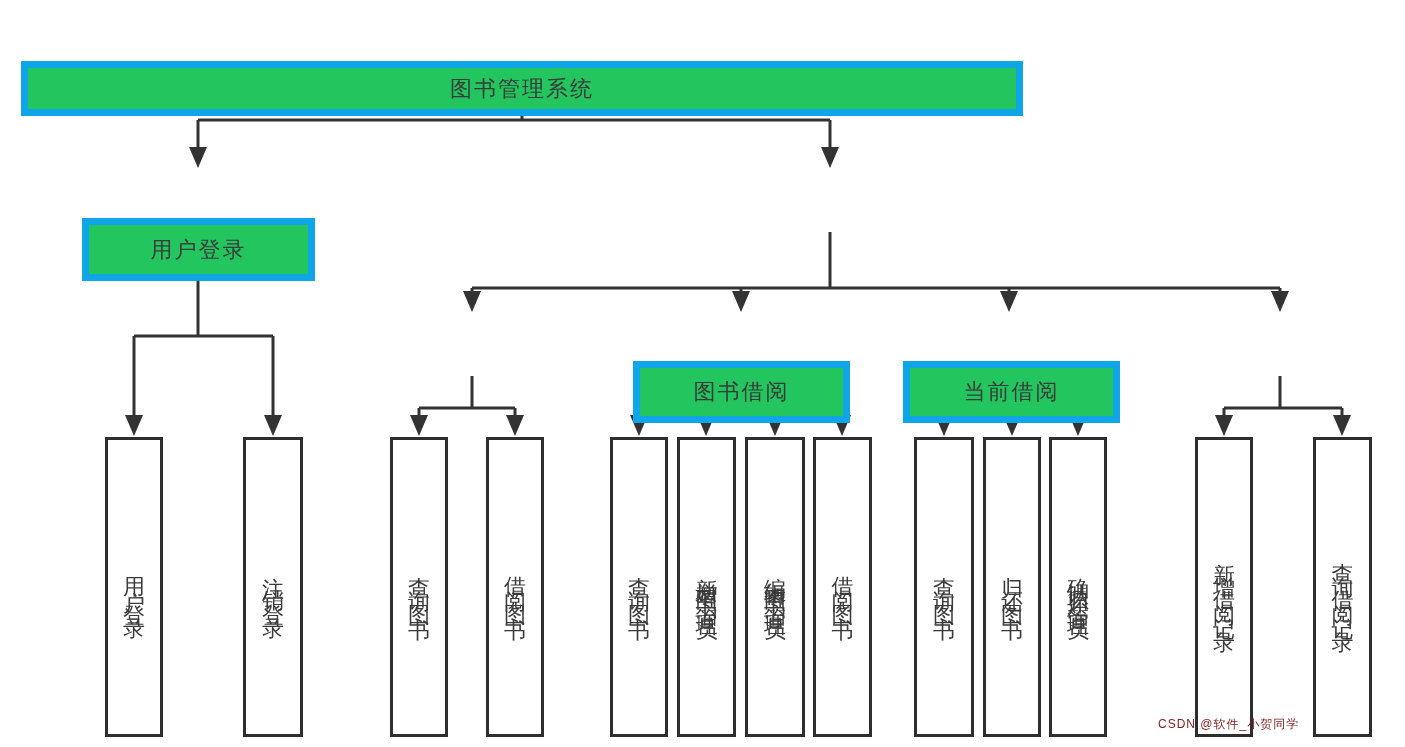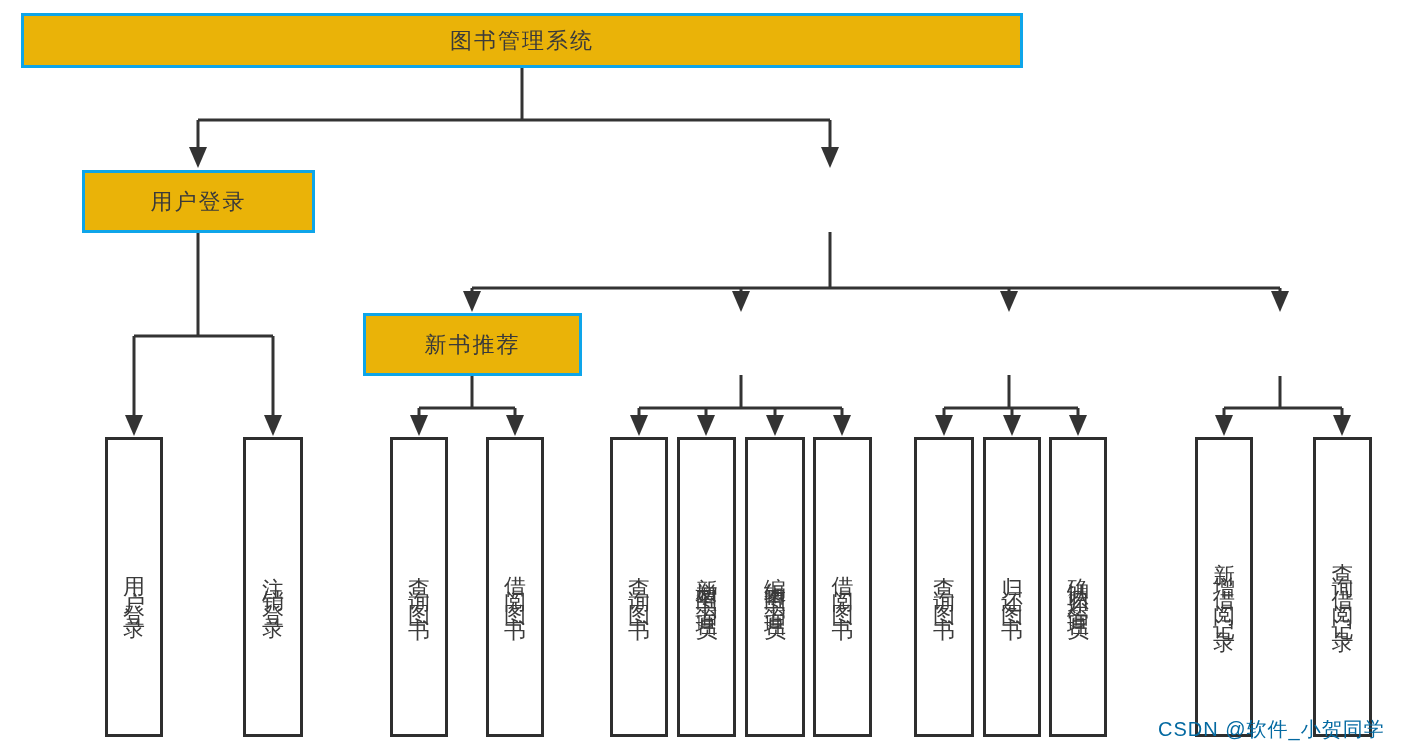--- a/index.html
+++ b/index.html
@@ -18,30 +18,31 @@
   #wires {
     position: absolute;
     left: 0; top: 0;
     width: 1405px;
     height: 747px;
     z-index: 1;
   }
   .node {
     position: absolute;
     box-sizing: border-box;
-    border: 3px solid #0ea5e9;
-    background: #eab308;
+    border: 7px solid #0ea5e9;
+    background: #22c55e;
     display: flex;
     align-items: center;
     justify-content: center;
     color: #3a3a3a;
     font-size: 22px;
     letter-spacing: 2px;
     z-index: 2;
     white-space: nowrap;
+    margin-top: 48px;
   }
   .leaf {
     position: absolute;
     box-sizing: border-box;
     border: 3px solid #2e2e2e;
     background: #ffffff;
     display: flex;
     align-items: center;
     justify-content: center;
     color: #3a3a3a;
@@ -76,22 +77,22 @@
   .lf-d1 { left: 914px;  width: 60px; }
   .lf-d2 { left: 983px;  width: 58px; }
   .lf-d3 { left: 1049px; width: 58px; }
   .lf-e1 { left: 1195px; width: 58px; }
   .lf-e2 { left: 1313px; width: 59px; }
   #watermark {
     position: absolute;
     left: 1158px;
     top: 716px;
     z-index: 3;
-    font-size: 20px;
-    color: #0369a1;
+    font-size: 12px;
+    color: #7f1d1d;
     letter-spacing: 1px;
     white-space: nowrap;
   }
 </style>
 </head>
 <body>
 
 <div id="stage">
 
   <svg id="wires" viewBox="0 0 1405 747" xmlns="http://www.w3.org/2000/svg">
@@ -160,21 +161,22 @@
       <polygon points="1078,436 1069,415 1087,415"></polygon>
       <polygon points="1224,436 1215,415 1233,415"></polygon>
       <polygon points="1342,436 1333,415 1351,415"></polygon>
     </g>
   </svg>
 
   <div class="node n-root">图书管理系统</div>
 
   <div class="node n-login">用户登录</div>
 
-  <div class="node n-newrec">新书推荐</div>
+  <div class="node n-borrow">图书借阅</div>
+  <div class="node n-current">当前借阅</div>
 
   <div class="leaf lf lf-a1">用户登录</div>
   <div class="leaf lf lf-a2">注销登录</div>
 
   <div class="leaf lf lf-b1">查询图书</div>
   <div class="leaf lf lf-b2">借阅图书</div>
 
   <div class="leaf lf lf-c1">查询图书</div>
   <div class="leaf lf lf-c2 tight">新增图书（管理员）</div>
   <div class="leaf lf lf-c3 tight">编辑图书（管理员）</div>

